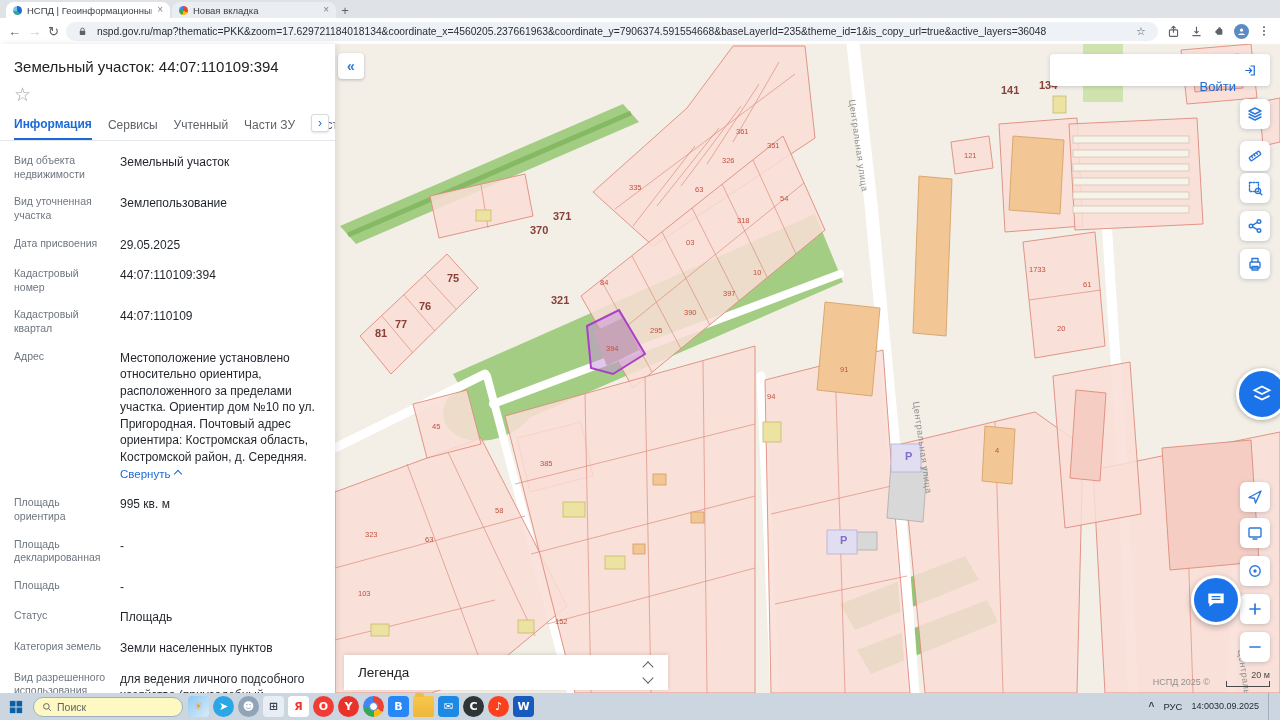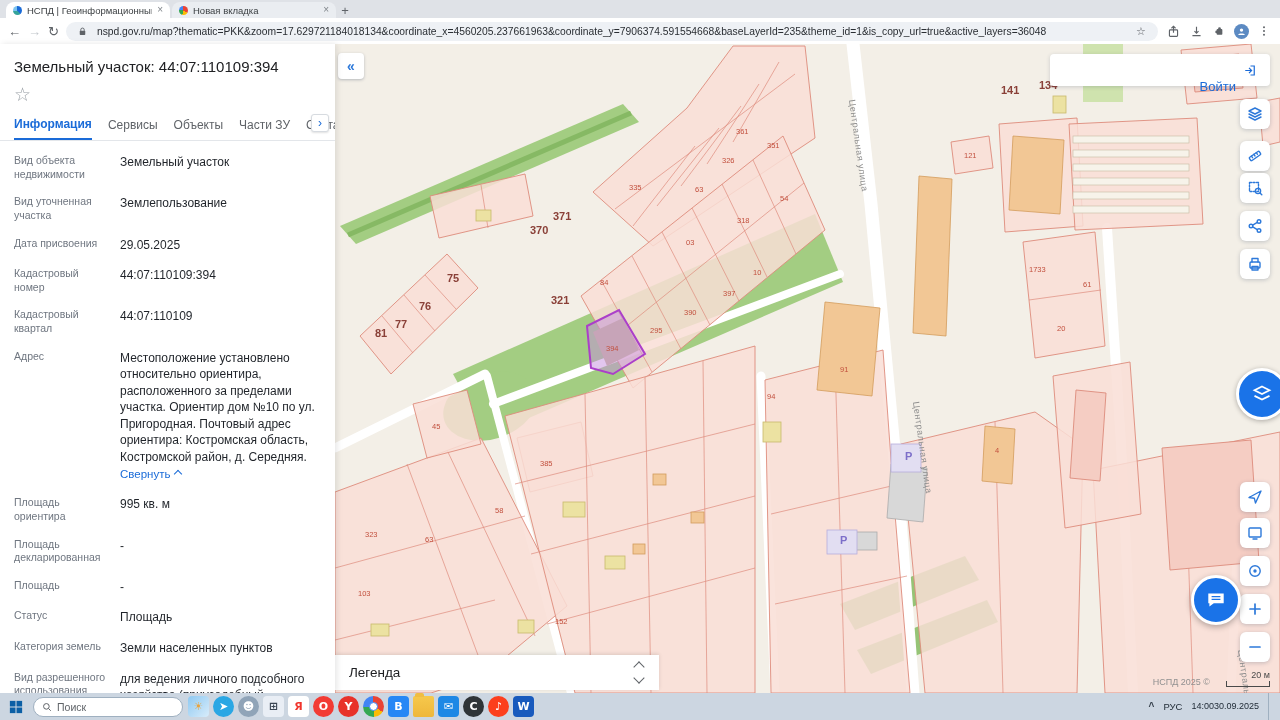--- a/index.html
+++ b/index.html
@@ -82,41 +82,41 @@
   #login-bar{position:absolute;top:10px;right:10px;width:196px;height:32px;background:#fff;
     border-radius:4px;box-shadow:0 1px 4px rgba(40,60,90,.2);display:flex;align-items:center;
     justify-content:flex-end;gap:7px;padding:0 12px;cursor:pointer;}
   #login-bar span{color:#1a6bd8;font-size:13px;margin-top:33px;}
   #side-widget{position:absolute;right:-8px;top:324px;width:46px;height:46px;border-radius:50%;
     background:#1a73e8;border:3px solid #fff;box-shadow:0 1px 5px rgba(0,0,0,.3);cursor:pointer;
     display:flex;align-items:center;justify-content:center;}
   #chat-btn{position:absolute;left:856px;top:531px;width:44px;height:44px;border-radius:50%;
     background:#1a73e8;border:3px solid #fff;box-shadow:0 2px 6px rgba(0,0,0,.3);cursor:pointer;
     display:flex;align-items:center;justify-content:center;}
-  #legend-bar{position:absolute;left:0;top:611px;width:296px;height:35px;background:#fff;
+  #legend-bar{position:absolute;left:9px;top:611px;width:296px;height:35px;background:#fff;
     box-shadow:0 -1px 4px rgba(0,0,0,.12);display:flex;align-items:center;
     justify-content:space-between;padding:0 14px;}
   #legend-bar .ltxt{font-size:13.5px;color:#202124;}
   .chevcol{display:flex;flex-direction:column;gap:3px;background:none;border:none;cursor:pointer;padding:2px;}
   .chev{width:7px;height:7px;border-right:1.6px solid #5f6368;border-bottom:1.6px solid #5f6368;}
   .chev.up{transform:rotate(225deg);}
   .chev.down{transform:rotate(45deg);}
   #attrib{position:absolute;right:10px;bottom:6px;display:flex;align-items:flex-end;gap:16px;}
   #attrib .cop{font-size:9px;color:#909090;}
   .scalebox{display:flex;flex-direction:column;align-items:flex-end;margin-top:15px;}
   .scaletxt{font-size:9px;color:#4a4a4a;margin-bottom:1px;}
   .scalebar{width:42px;height:5px;border-bottom:1.5px solid #4a4a4a;border-left:1.5px solid #4a4a4a;
     border-right:1.5px solid #4a4a4a;}
 
   
   #taskbar{position:absolute;left:0;bottom:0;width:1280px;height:27px;background:#ccd6e1;
     display:flex;align-items:center;padding:0 4px;gap:5px;box-sizing:border-box;z-index:10;}
   .startbtn{width:24px;height:23px;background:none;border:none;display:flex;align-items:center;
     justify-content:center;cursor:pointer;padding:0;}
-  .searchpill{width:150px;height:20px;background:#ffffff;border:1px solid #9fb0c0;border-radius:10px;
+  .searchpill{width:150px;height:20px;background:#fef9c3;border:1px solid #9fb0c0;border-radius:10px;
     display:flex;align-items:center;gap:5px;padding:0 8px;box-sizing:border-box;}
   .searchpill span{font-size:10.5px;color:#5f6368;}
   #taskbar-icons{display:flex;align-items:center;gap:4px;}
   .tbicon{width:21px;height:21px;border:none;border-radius:4px;display:flex;align-items:center;
     justify-content:center;font-weight:700;font-size:11px;cursor:pointer;padding:0;flex:none;
     font-family:"DejaVu Sans",sans-serif;}
   .tbicon.circle{border-radius:50%;}
   .tbicon.square{border-radius:4px;}
   .tbicon.chrome{background:conic-gradient(#ea4335 0 120deg,#fbbc05 120deg 180deg,#34a853 180deg 270deg,#4285f4 270deg 360deg);position:relative;border-radius:50%;}
   .tbicon.chrome::after{content:'';position:absolute;left:6px;top:6px;width:9px;height:9px;
@@ -195,21 +195,21 @@
         </svg>
     </span>
   </div>
 
   <aside id="panel">
     <h1 class="p-title">Земельный участок: 44:07:110109:394</h1>
     <button class="p-star">☆</button>
     <div class="p-tabs">
       <button class="ptab on">Информация</button>
         <button class="ptab">Сервисы</button>
-        <button class="ptab">Объекты</button>
+        <button class="ptab">Учтенный</button>
         <button class="ptab">Части ЗУ</button>
         <button class="ptab">Соста</button>
         <button class="ptab-more">›</button>
     </div>
     <div class="p-fields">
         <div class="frow">
           <div class="flab">Вид объекта недвижимости</div>
           <div class="fval"><span>Земельный участок</span></div>
         </div>
         <div class="frow">

